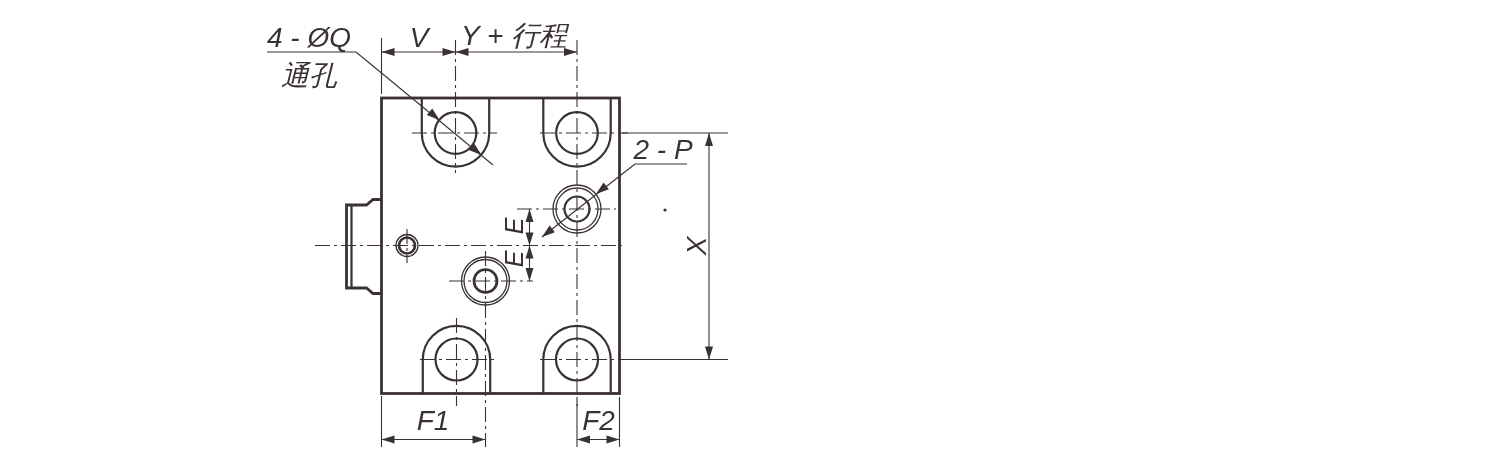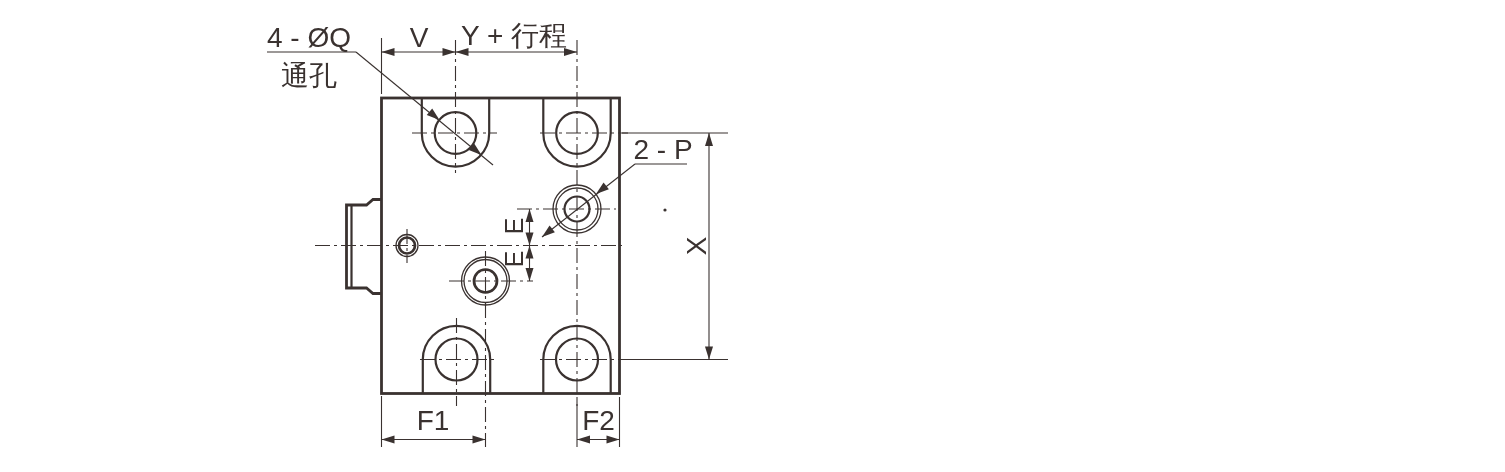--- a/index.html
+++ b/index.html
@@ -1,19 +1,19 @@
 <!DOCTYPE html>
 <html style="--line: #3a3230; --bg: #ffffff;"><head>
 <meta charset="utf-8">
 <style>
   :root { --line:#3a3230; --bg:#ffffff; }
   html,body { margin:0; padding:0; background:var(--bg); }
   #stage {
     position:relative; width:1505px; height:472px; background:var(--bg);
-    font-family:"Liberation Sans", sans-serif; overflow:hidden;
+    font-family:"Liberation Sans", sans-serif; overflow:hidden;font-style:italic;
   }
   svg text {
     fill:var(--line);
     font-family:"Liberation Sans","DejaVu Sans",sans-serif;
   }
   .outline   { stroke:var(--line); stroke-width:2.8; fill:none; stroke-linejoin:miter; }
   .medium    { stroke:var(--line); stroke-width:2.2; fill:none; }
   .bold-circ { stroke:var(--line); stroke-width:2.7; fill:none; }
   .thin      { stroke:var(--line); stroke-width:1.3; fill:none; }
   .dim       { stroke:var(--line); stroke-width:1.1; fill:none; }

